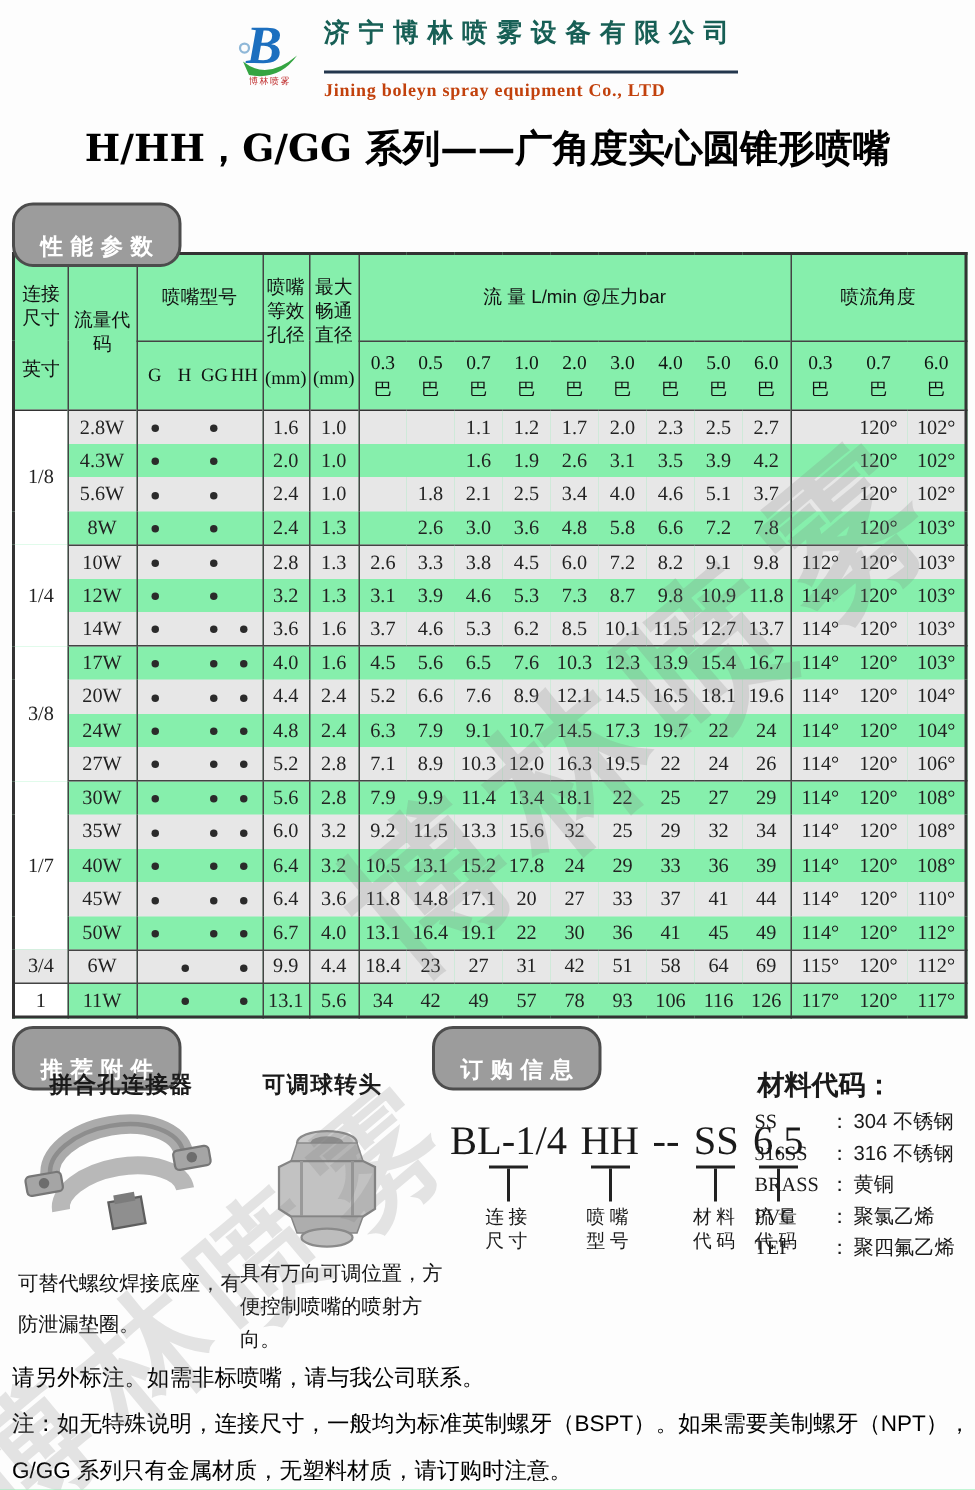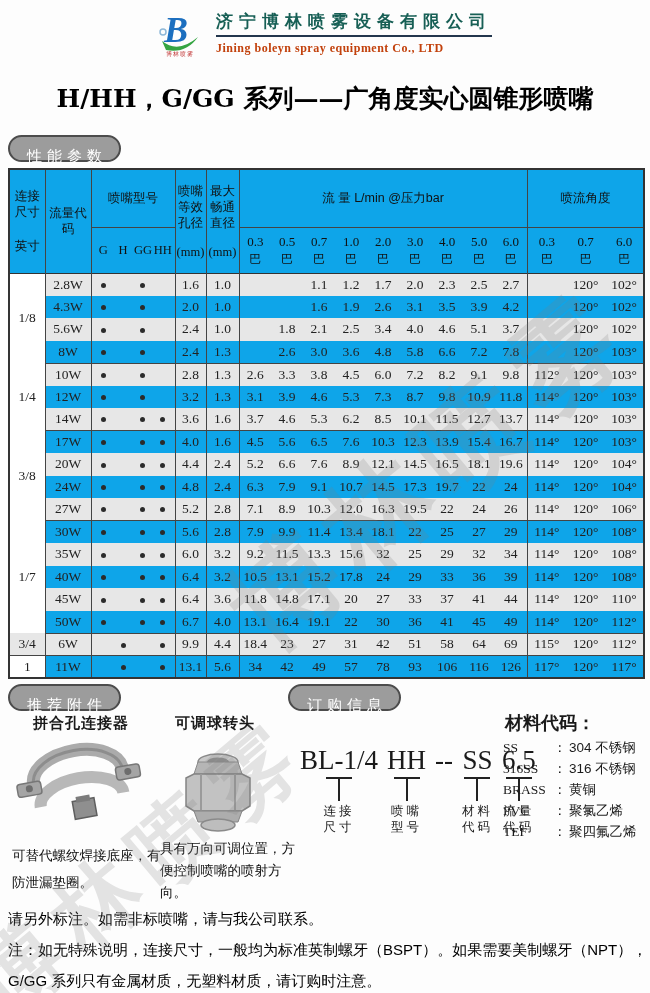--- a/index.html
+++ b/index.html
@@ -7,36 +7,36 @@
   body {
     height:993px; position:relative; background:#fdfdfd; overflow:hidden;
     font-family:"Liberation Sans", sans-serif; color:#1a1a1a;
   }
   
   .brand { position:absolute; top:10px; left:0; right:0; display:flex; justify-content:center; align-items:flex-start; gap:14px; }
   .logo-wrap { display:flex; flex-direction:column; align-items:center; }
   .logo-sub { font-size:6px; color:#c03030; letter-spacing:1px; margin-top:-2px; }
   .brand-text { display:flex; flex-direction:column; }
   .company-cn { font-weight:bold; font-size:17px; letter-spacing:6px; color:#175f55;
-                border-bottom:2px solid #23364d; padding-bottom:2px; white-space:nowrap; }
+                border-bottom:2px solid #23364d; padding-bottom:14px; white-space:nowrap; }
   .company-en { font-family:Liberation Serif, serif; font-weight:bold; font-size:12px;
                 color:#c2410c; margin-top:4px; letter-spacing:0.5px; }
   
   .page-title { position:absolute; top:82px; left:0; width:100%; text-align:center;
                 font-family:"DejaVu Serif", serif; font-weight:bold; font-size:25px; color:#000; }
   
-  .badge { position:absolute; height:27px; border:2px solid #4c4c4c; border-radius:14px;
-           background:#9c9c9c; color:#fff; font-weight:normal; font-size:15px; letter-spacing:5px;
+  .badge { position:absolute; height:43px; border:2px solid #4c4c4c; border-radius:14px;
+           background:#9c9c9c; color:#fff; font-weight:bold; font-size:15px; letter-spacing:5px;
            display:flex; align-items:center; justify-content:center; padding:16px 12px 0 17px; z-index:2; }
   #badge-perf  { left:8px;   top:135px; }
   #badge-acc   { left:8px;   top:684px; }
   #badge-order { left:288px; top:684px; }
   
   table.spec { position:absolute; left:8px; top:168px; width:635px; border-collapse:collapse;
-               table-layout:fixed; border:2px solid #333; background:#0ea5e9; z-index:1; }
+               table-layout:fixed; border:2px solid #333; background:#86efac; z-index:1; }
   table.spec th, table.spec td { padding:0; text-align:center; vertical-align:middle;
                font-weight:normal; word-break:break-all; }
   thead th { font-size:12.5px; color:#111; line-height:16px; }
   thead tr.h1 th { height:58px; }
   thead tr.h2 th { height:46px; border-top:1px solid #444; }
   thead th.span2 { height:104px; border-top:none; }
   .vcell { display:flex; flex-direction:column; justify-content:space-evenly; align-items:center; height:100%; }
   .br { border-right:1px solid #444; }
   .mm { font-family:"Liberation Serif", serif; font-size:12.5px; }
   .p-num { font-family:"Liberation Serif", serif; font-size:13px; display:block; }

